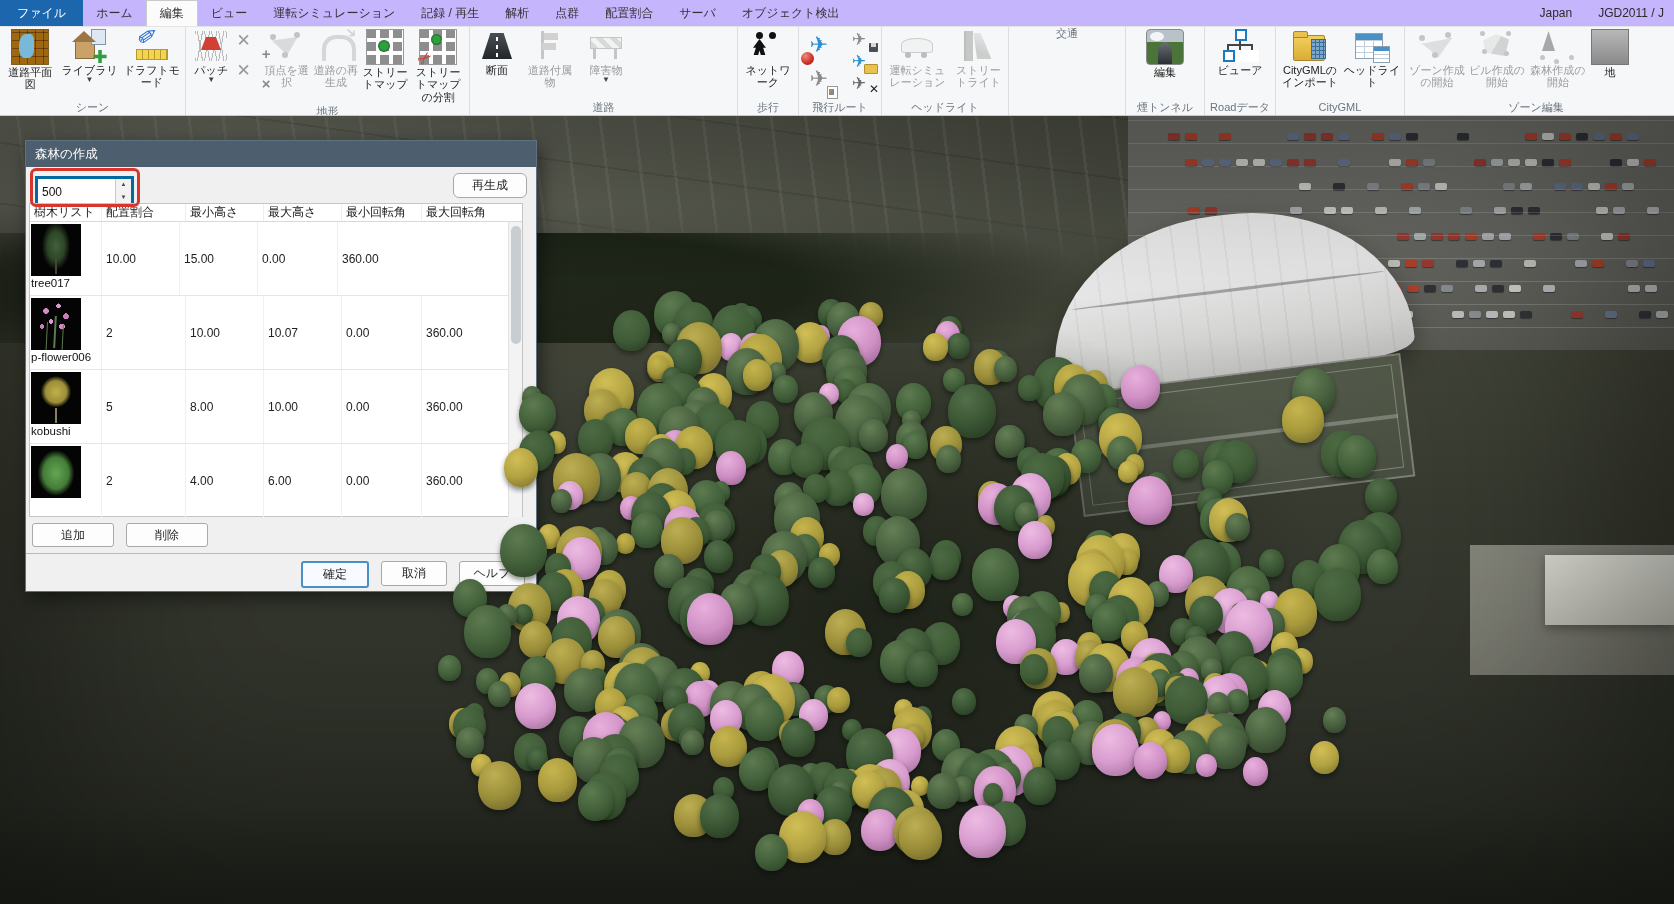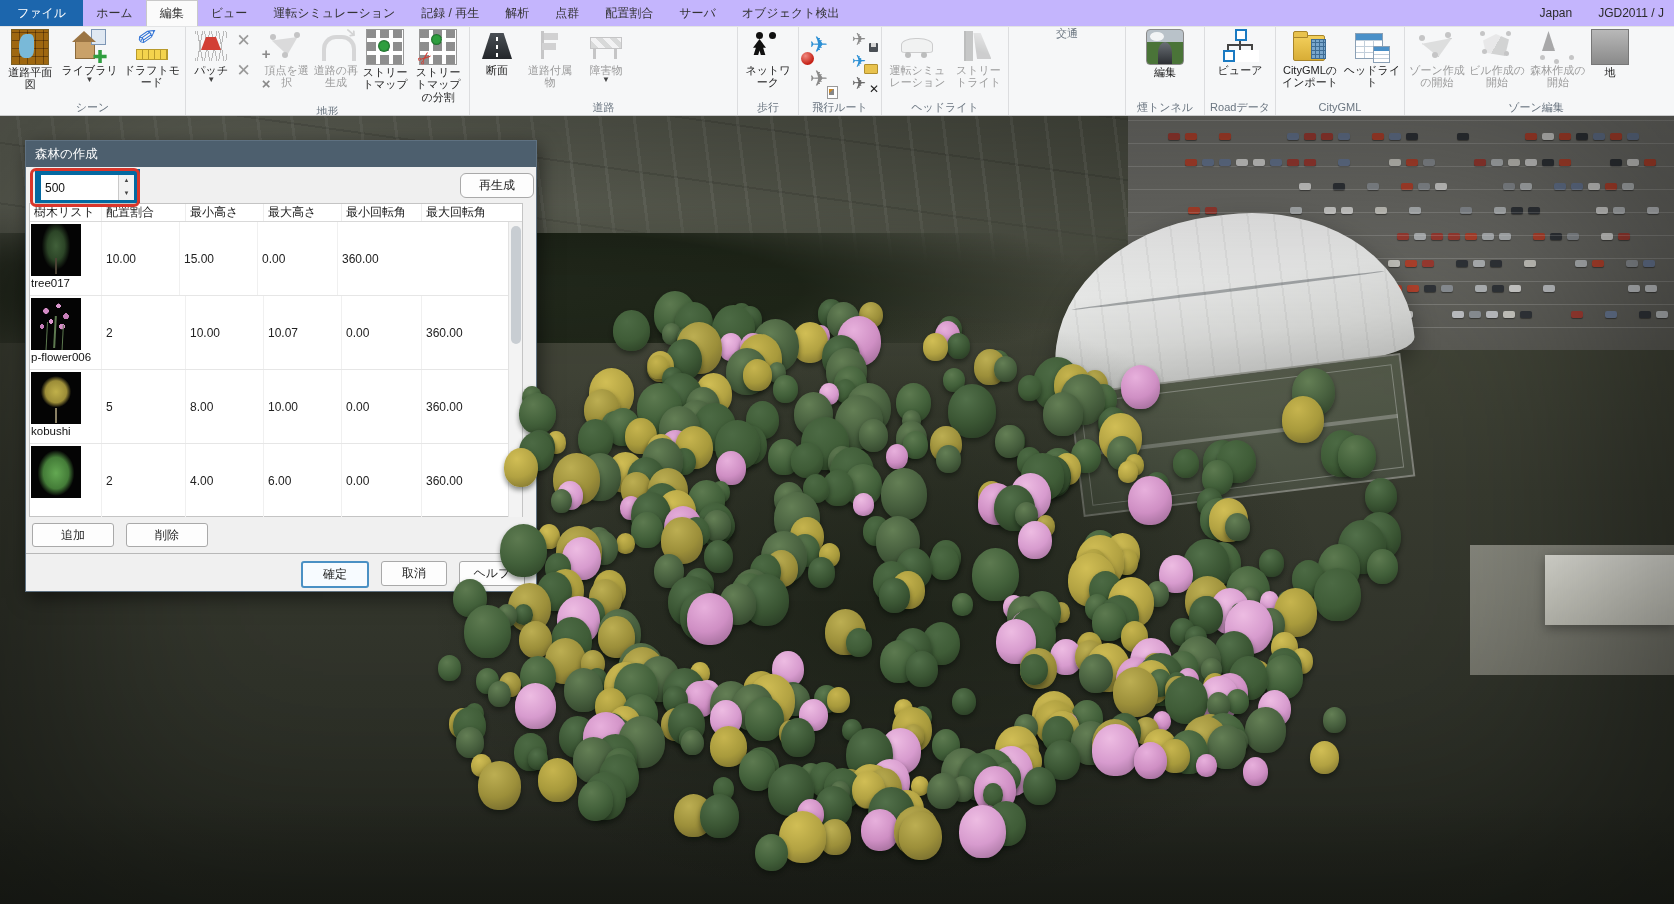--- a/index.html
+++ b/index.html
@@ -177,25 +177,25 @@
   .vignette{position:absolute;inset:0;box-shadow:inset 0 0 220px 60px rgba(0,0,0,.42);pointer-events:none;}
   .tree{position:absolute;border-radius:50% 50% 46% 46%;}
   .car{position:absolute;border-radius:2px;box-shadow:0 1px 1px rgba(0,0,0,.4);}
 
   
   .dialog{position:absolute;left:25px;top:140px;width:510px;height:450px;background:#f0f0f0;
      border:1px solid #5f7181;box-shadow:3px 6px 18px rgba(0,0,0,.5);z-index:50;font-size:12px;color:#222;}
   .dlg-title{height:26px;background:#4d5f6e;color:#fff;display:flex;align-items:center;padding-left:9px;font-size:12.5px;}
   .dlg-toolbar{position:relative;height:36px;}
   .red-box{position:absolute;left:4px;top:1px;width:104px;height:33px;border:3px solid #d9362b;border-radius:6px;pointer-events:none;z-index:3;}
-  .spin-wrap{position:absolute;left:9px;top:2px;width:93px;height:25px;background:#fff;border:6px solid #0369a1;display:flex;}
+  .spin-wrap{position:absolute;left:9px;top:9px;width:93px;height:25px;background:#fff;border:3px solid #0369a1;display:flex;}
   .spin-input{flex:1;border:none;outline:none;font-size:12px;padding:0 4px;font-family:inherit;min-width:0;background:#fff;color:#111;}
   .spin-btns{width:15px;display:flex;flex-direction:column;border-left:1px solid #c9c9c9;}
   .spin-btns div{flex:1;font-size:6px;line-height:10px;text-align:center;color:#444;background:#f2f2f2;cursor:default;}
-  .regen-btn{position:absolute;right:2px;top:6px;width:72px;height:23px;background:#fdfdfd;border:1px solid #a9a9a9;
+  .regen-btn{position:absolute;right:9px;top:6px;width:72px;height:23px;background:#fdfdfd;border:1px solid #a9a9a9;
      font-size:12px;display:flex;align-items:center;justify-content:center;border-radius:6px;}
   .dlg-table{position:absolute;left:3px;top:62px;width:492px;height:312px;background:#fff;border:1px solid #c4c4c4;display:flex;flex-direction:column;}
   .thead{display:flex;height:20px;border-bottom:1px solid #d9d9d9;align-items:center;}
   .th{font-size:12px;color:#222;padding-left:4px;border-right:1px solid #eee;height:100%;display:flex;align-items:center;box-sizing:border-box;}
   .tbody{flex:1;position:relative;display:flex;}
   .rows{flex:1;}
   .trow{display:flex;height:73px;border-bottom:1px solid #e6e6e6;position:relative;}
   .td{border-right:1px solid #f0f0f0;box-sizing:border-box;padding:2px 4px;font-size:12px;display:flex;align-items:center;}
   .td.namecell{flex-direction:column;align-items:flex-start;padding:2px 0 0 1px;}
   .thumb{width:50px;height:52px;background:#050505;position:relative;overflow:hidden;flex:none;}

